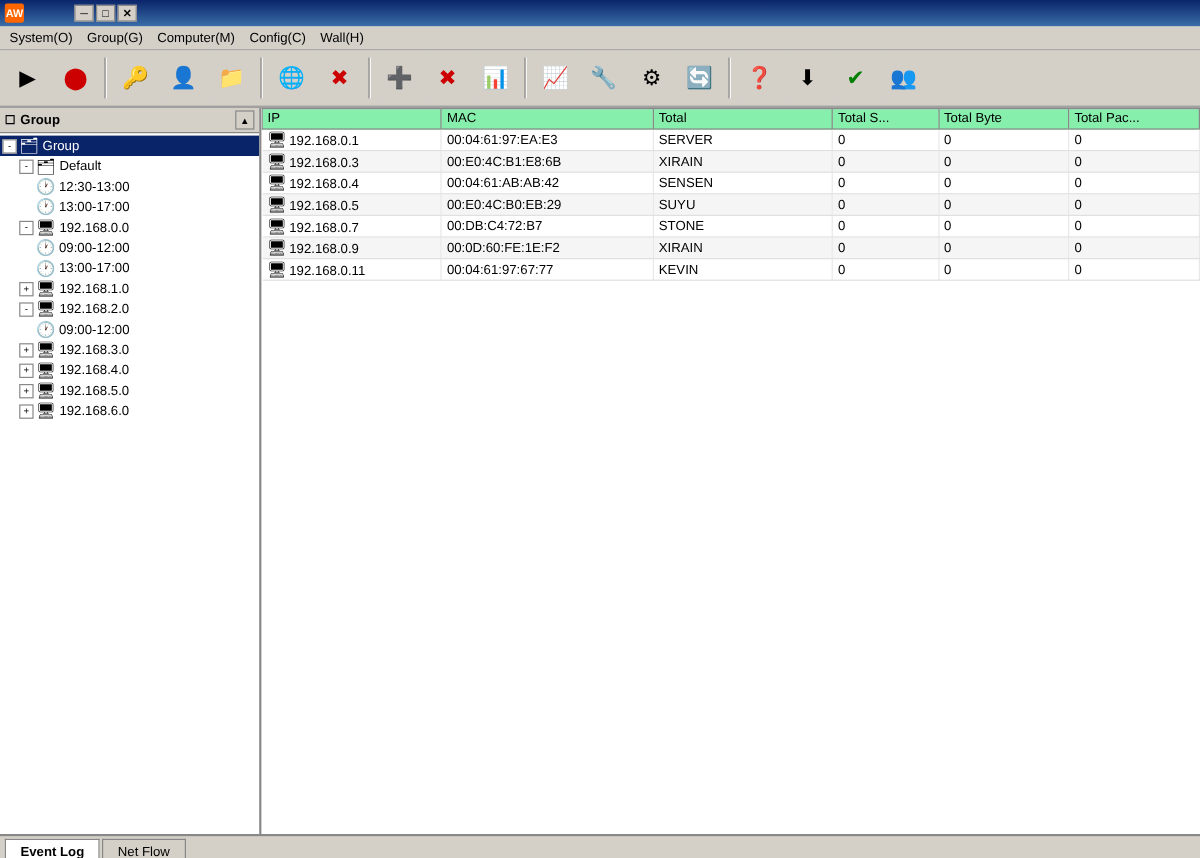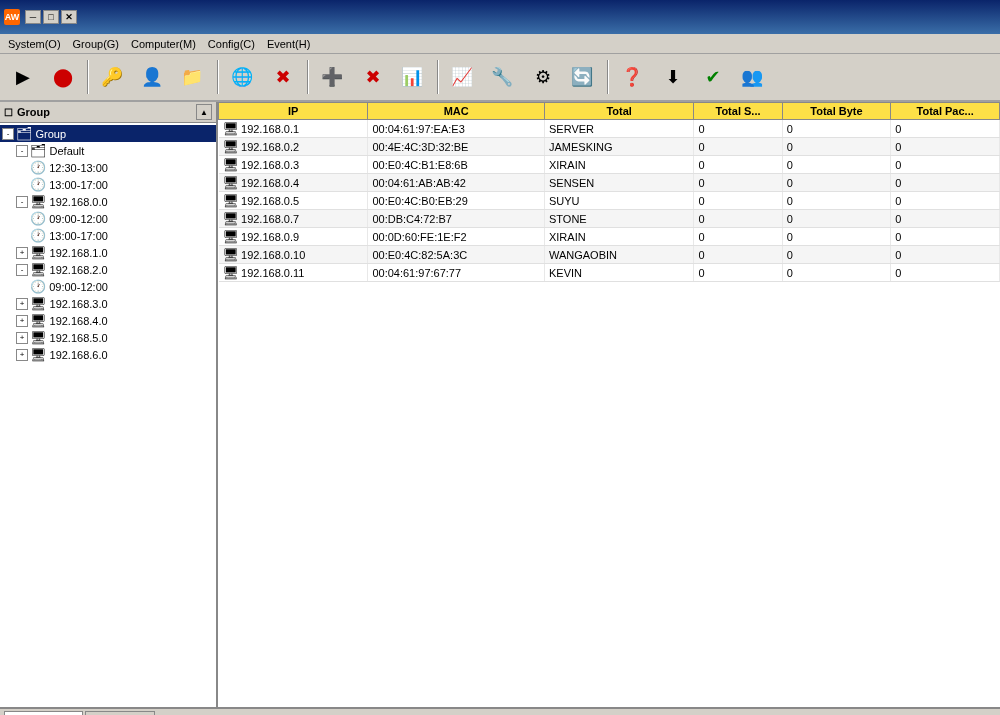--- a/index.html
+++ b/index.html
@@ -9,27 +9,28 @@
       background: #d4d0c8;
       width: 1000px;
       height: 715px;
       overflow: hidden;
     }
 
     
     .titlebar {
       background: linear-gradient(to bottom, #0a246a, #3a6ea8);
       color: white;
-      height: 34px;
+      height: 22px;
       display: flex;
       align-items: center;
       padding: 0 4px;
       font-size: 11px;
       font-weight: bold;
       user-select: none;
+      gap: 37px;
     }
     .titlebar-icon {
       width: 16px; height: 16px;
       background: #ff6600;
       border-radius: 2px;
       margin-right: 5px;
       display: flex; align-items: center; justify-content: center;
       font-size: 9px; color: white; font-weight: bold;
     }
     .titlebar-title { flex: 1; }
@@ -139,25 +140,25 @@
       overflow: hidden;
       display: flex;
       flex-direction: column;
     }
     .data-table {
       width: 100%;
       border-collapse: collapse;
       font-size: 11px;
     }
     .data-table th {
-      background: #fde047;
+      background: #86efac;
       border: 1px solid #888;
       padding: 2px 4px;
-      text-align: center;
-      font-weight: bold;
+      text-align: left;
+      font-weight: normal;
       cursor: pointer;
       white-space: nowrap;
     }
     .data-table td {
       border-bottom: 1px solid #e0e0e0;
       border-right: 1px solid #e8e8e8;
       padding: 1px 4px;
       white-space: nowrap;
     }
     .data-table tr:nth-child(even) { background: #f5f5f5; }
@@ -206,21 +207,21 @@
     <div class="titlebar-btn">□</div>
     <div class="titlebar-btn">✕</div>
   </div>
 </div>
 
 <div class="menubar">
 <div class="menubar-item">System(O)</div>
     <div class="menubar-item">Group(G)</div>
     <div class="menubar-item">Computer(M)</div>
     <div class="menubar-item">Config(C)</div>
-    <div class="menubar-item">Event(H)</div>
+    <div class="menubar-item">Wall(H)</div>
   </div>
 
 <div class="toolbar">
   <div class="toolbar-btn" title="Start">▶</div>
   <div class="toolbar-btn" title="Stop" style="color:#cc0000">⬤</div>
   <div class="toolbar-sep"></div>
   <div class="toolbar-btn" title="Policy">🔑</div>
   <div class="toolbar-btn" title="User">👤</div>
   <div class="toolbar-btn" title="Group">📁</div>
   <div class="toolbar-sep"></div>
@@ -349,28 +350,20 @@
         <tbody id="computer-tbody">
         <tr>
     <td><span style="font-size:13px;margin-right:2px">🖥</span>192.168.0.1</td>
     <td>00:04:61:97:EA:E3</td>
     <td>SERVER</td>
     <td>0</td>
     <td>0</td>
     <td>0</td>
   </tr>
             <tr>
-    <td><span style="font-size:13px;margin-right:2px">🖥</span>192.168.0.2</td>
-    <td>00:4E:4C:3D:32:BE</td>
-    <td>JAMESKING</td>
-    <td>0</td>
-    <td>0</td>
-    <td>0</td>
-  </tr>
-            <tr>
     <td><span style="font-size:13px;margin-right:2px">🖥</span>192.168.0.3</td>
     <td>00:E0:4C:B1:E8:6B</td>
     <td>XIRAIN</td>
     <td>0</td>
     <td>0</td>
     <td>0</td>
   </tr>
             <tr>
     <td><span style="font-size:13px;margin-right:2px">🖥</span>192.168.0.4</td>
     <td>00:04:61:AB:AB:42</td>
@@ -392,28 +385,20 @@
     <td>00:DB:C4:72:B7</td>
     <td>STONE</td>
     <td>0</td>
     <td>0</td>
     <td>0</td>
   </tr>
             <tr>
     <td><span style="font-size:13px;margin-right:2px">🖥</span>192.168.0.9</td>
     <td>00:0D:60:FE:1E:F2</td>
     <td>XIRAIN</td>
-    <td>0</td>
-    <td>0</td>
-    <td>0</td>
-  </tr>
-            <tr>
-    <td><span style="font-size:13px;margin-right:2px">🖥</span>192.168.0.10</td>
-    <td>00:E0:4C:82:5A:3C</td>
-    <td>WANGAOBIN</td>
     <td>0</td>
     <td>0</td>
     <td>0</td>
   </tr>
             <tr>
     <td><span style="font-size:13px;margin-right:2px">🖥</span>192.168.0.11</td>
     <td>00:04:61:97:67:77</td>
     <td>KEVIN</td>
     <td>0</td>
     <td>0</td>

